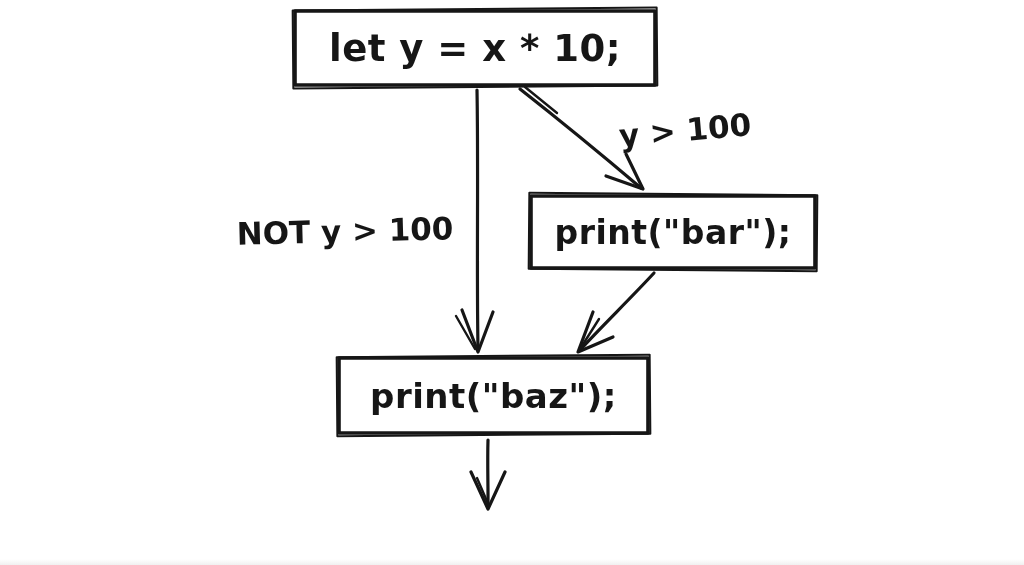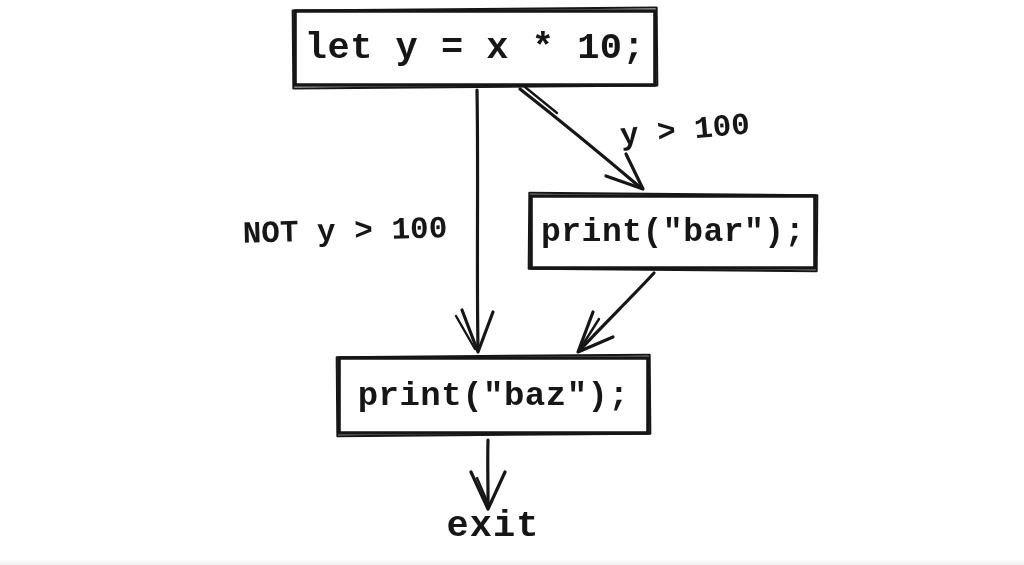--- a/index.html
+++ b/index.html
@@ -5,21 +5,20 @@
   :root { --ink: #161616; --bg: #ffffff; }
   * { margin: 0; padding: 0; box-sizing: border-box; }
   html, body { width: 1024px; height: 565px; overflow: hidden; background: var(--bg); }
   body { font-family: "DejaVu Sans", sans-serif; color: var(--ink); }
 
   .canvas {
     position: relative;
     width: 916px;
     height: 565px;
     background: var(--bg);
-    font-family: Liberation Mono, monospace;
   }
 
   svg.edges {
     position: absolute;
     left: 0; top: 0;
     width: 1024px; height: 565px;
     z-index: 1;
   }
   svg.edges .sketch {
     stroke: var(--ink);
@@ -132,16 +131,15 @@
   </div>
 
   <div class="node-label node-baz">
     <span>print("baz");</span>
   </div>
 
   <div class="edge-label label-true">y &gt; 100</div>
 
   <div class="edge-label label-false">NOT y &gt; 100</div>
 
-  <div class="exit-label">exit</div>
 
   <div class="bottom-smudge"></div>
 </div>
 
 </body></html>

